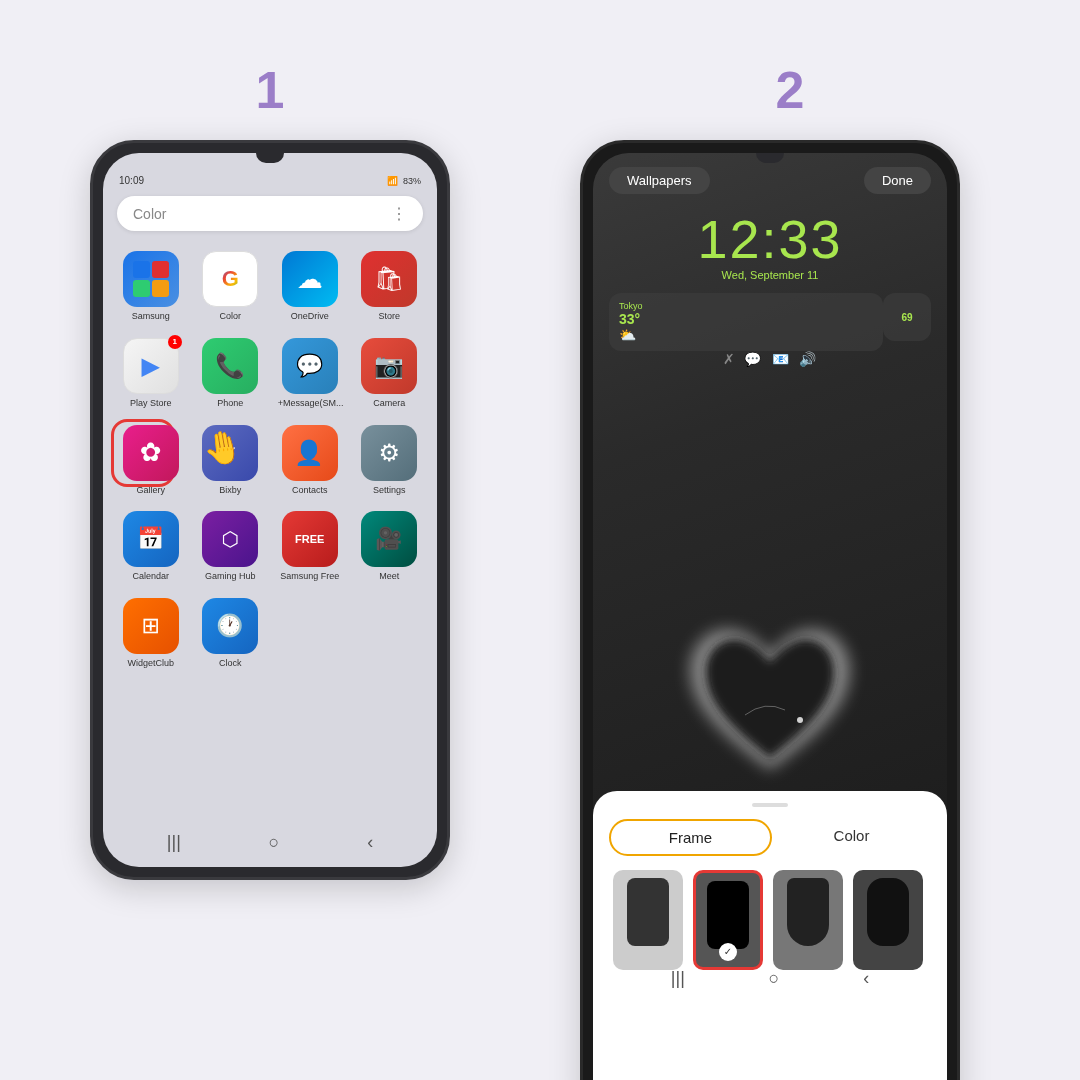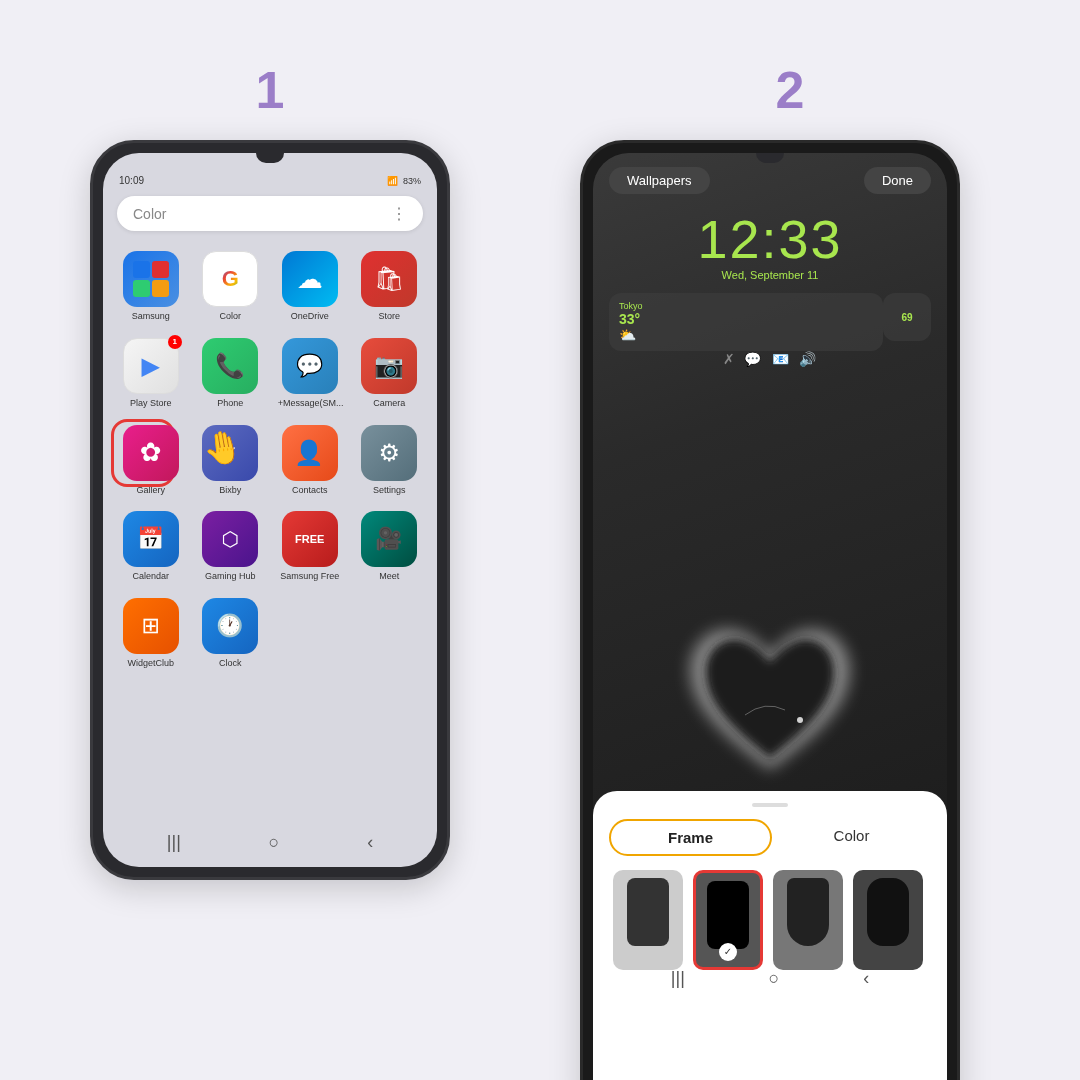--- a/index.html
+++ b/index.html
@@ -310,21 +310,21 @@
       font-size: 15px;
       font-weight: 500;
       cursor: pointer;
       border-radius: 24px;
       color: #333;
     }
     .panel-tab.active {
       background: #fff;
       border: 2.5px solid #f0a500;
       color: #222;
-      font-weight: 700;
+      font-weight: 400;
     }
 
     
     .frame-options {
       display: flex;
       gap: 10px;
       padding: 0 4px;
       overflow: hidden;
     }
     .frame-option {

